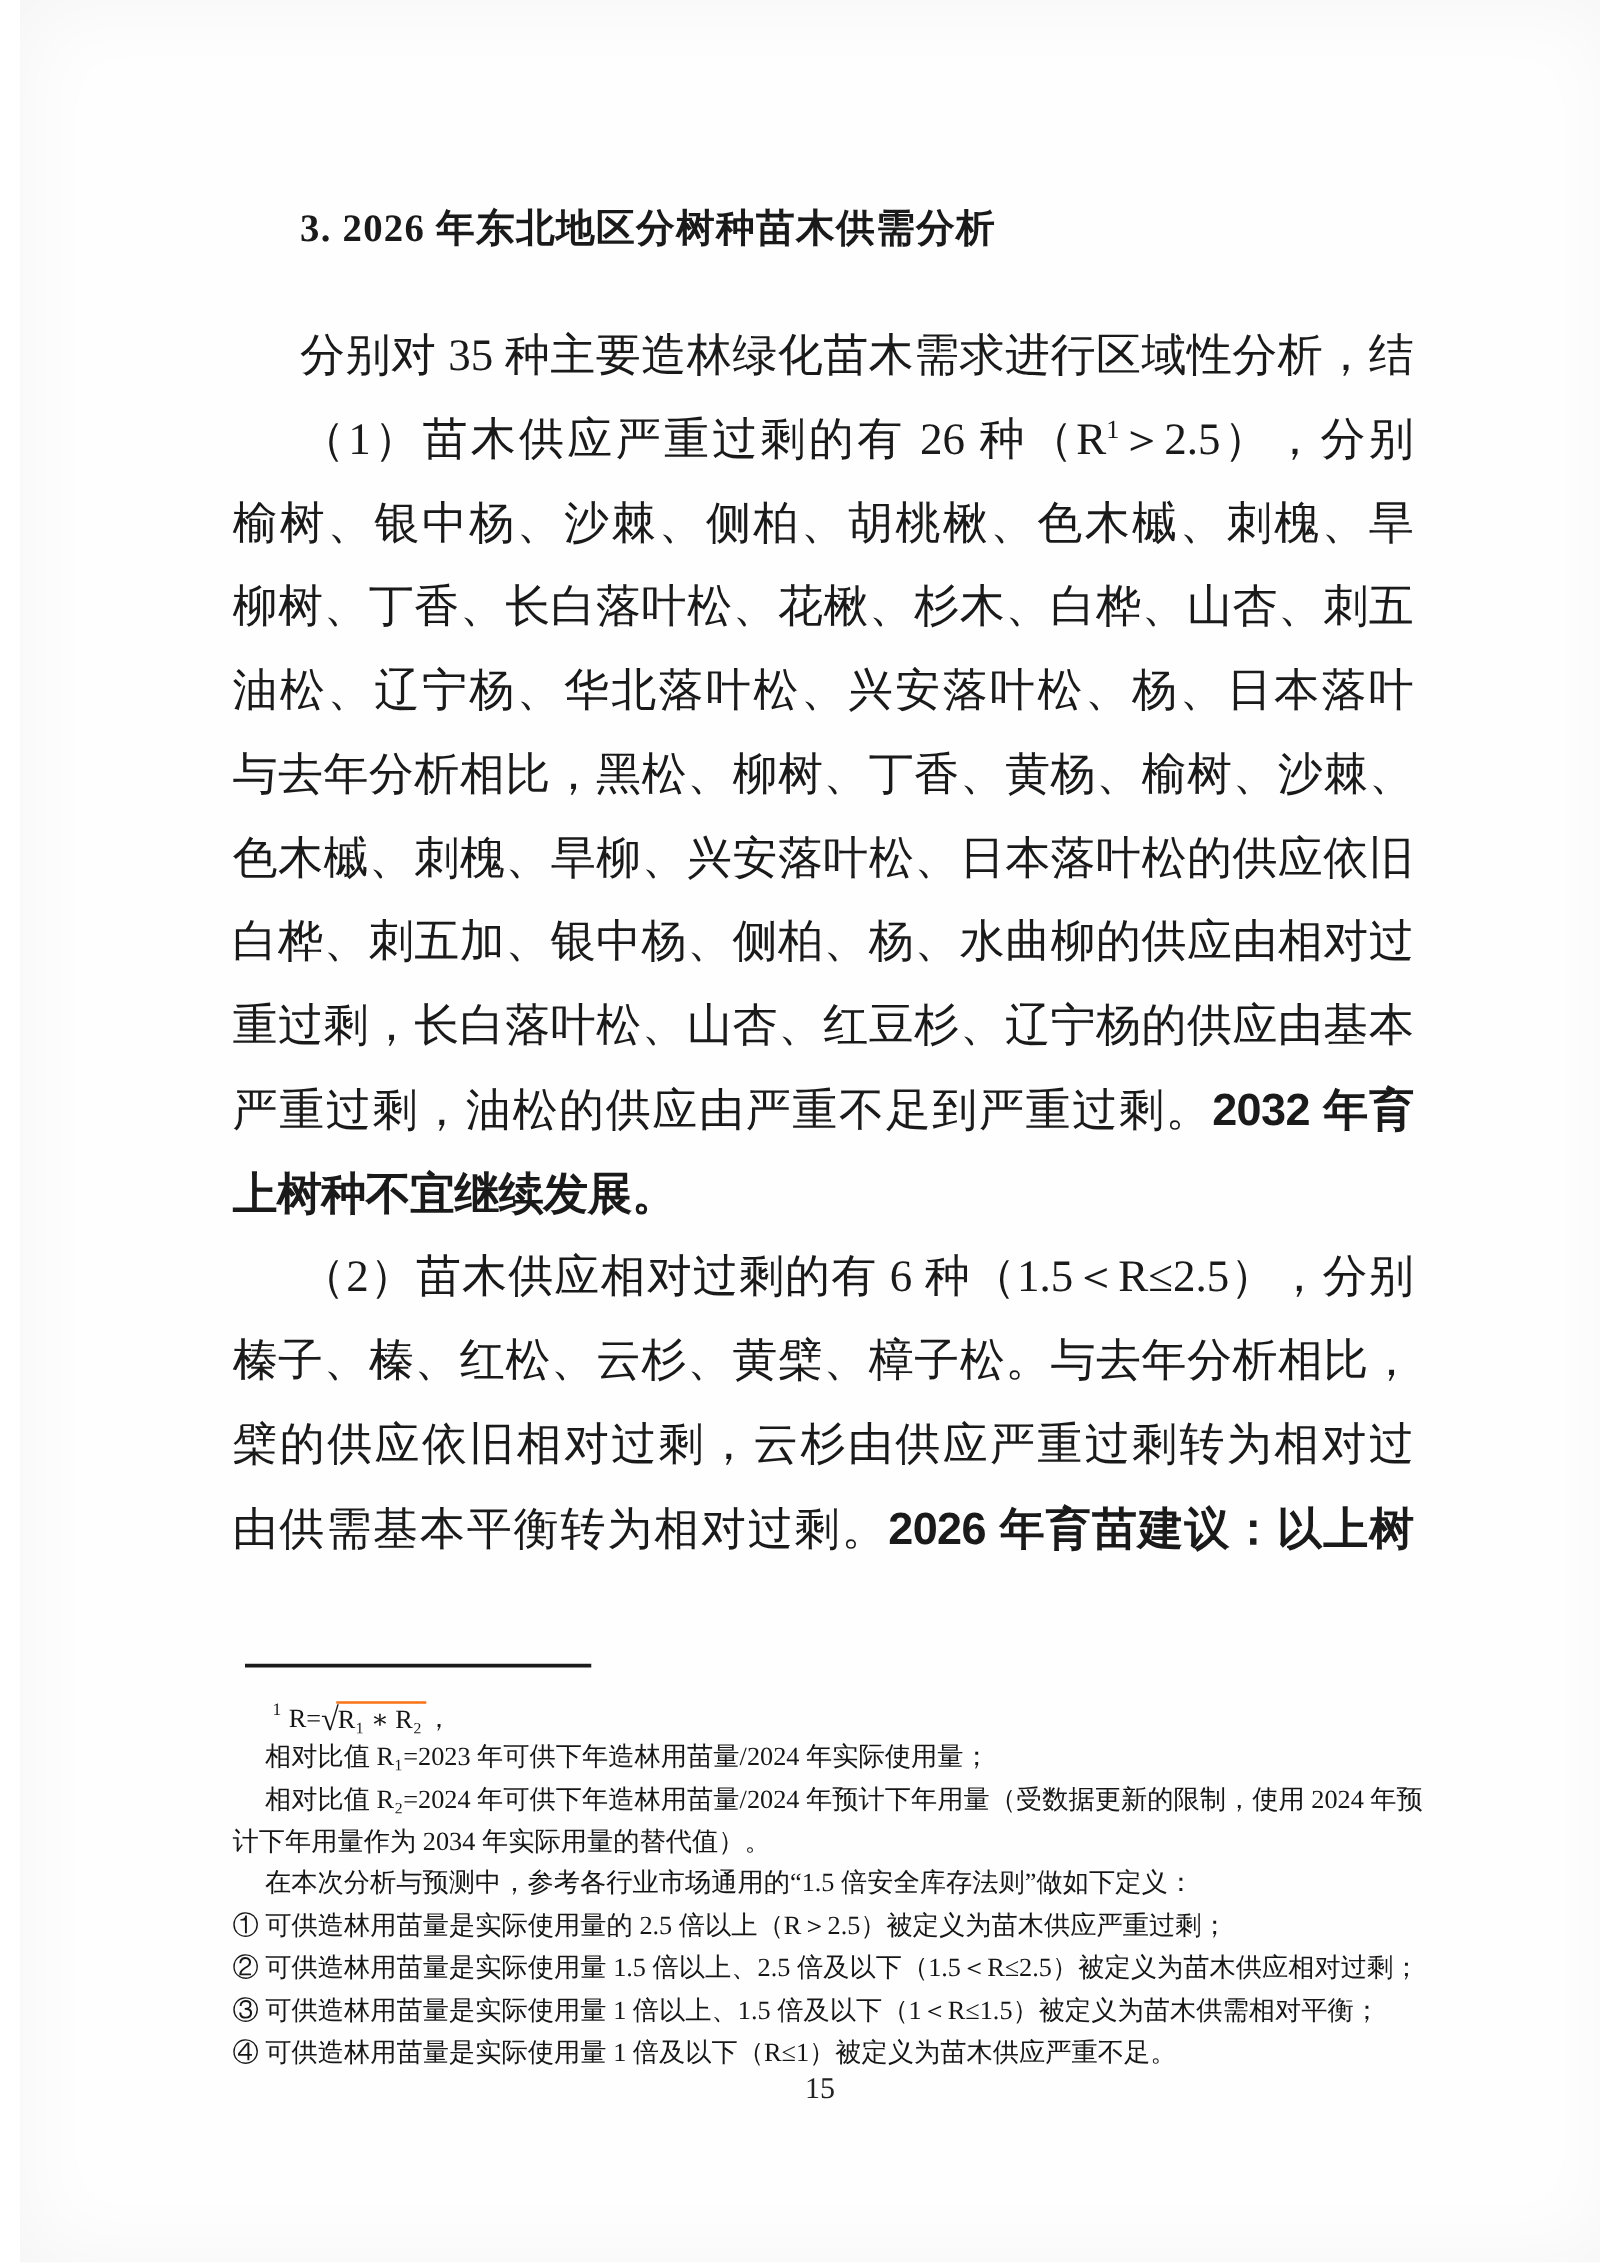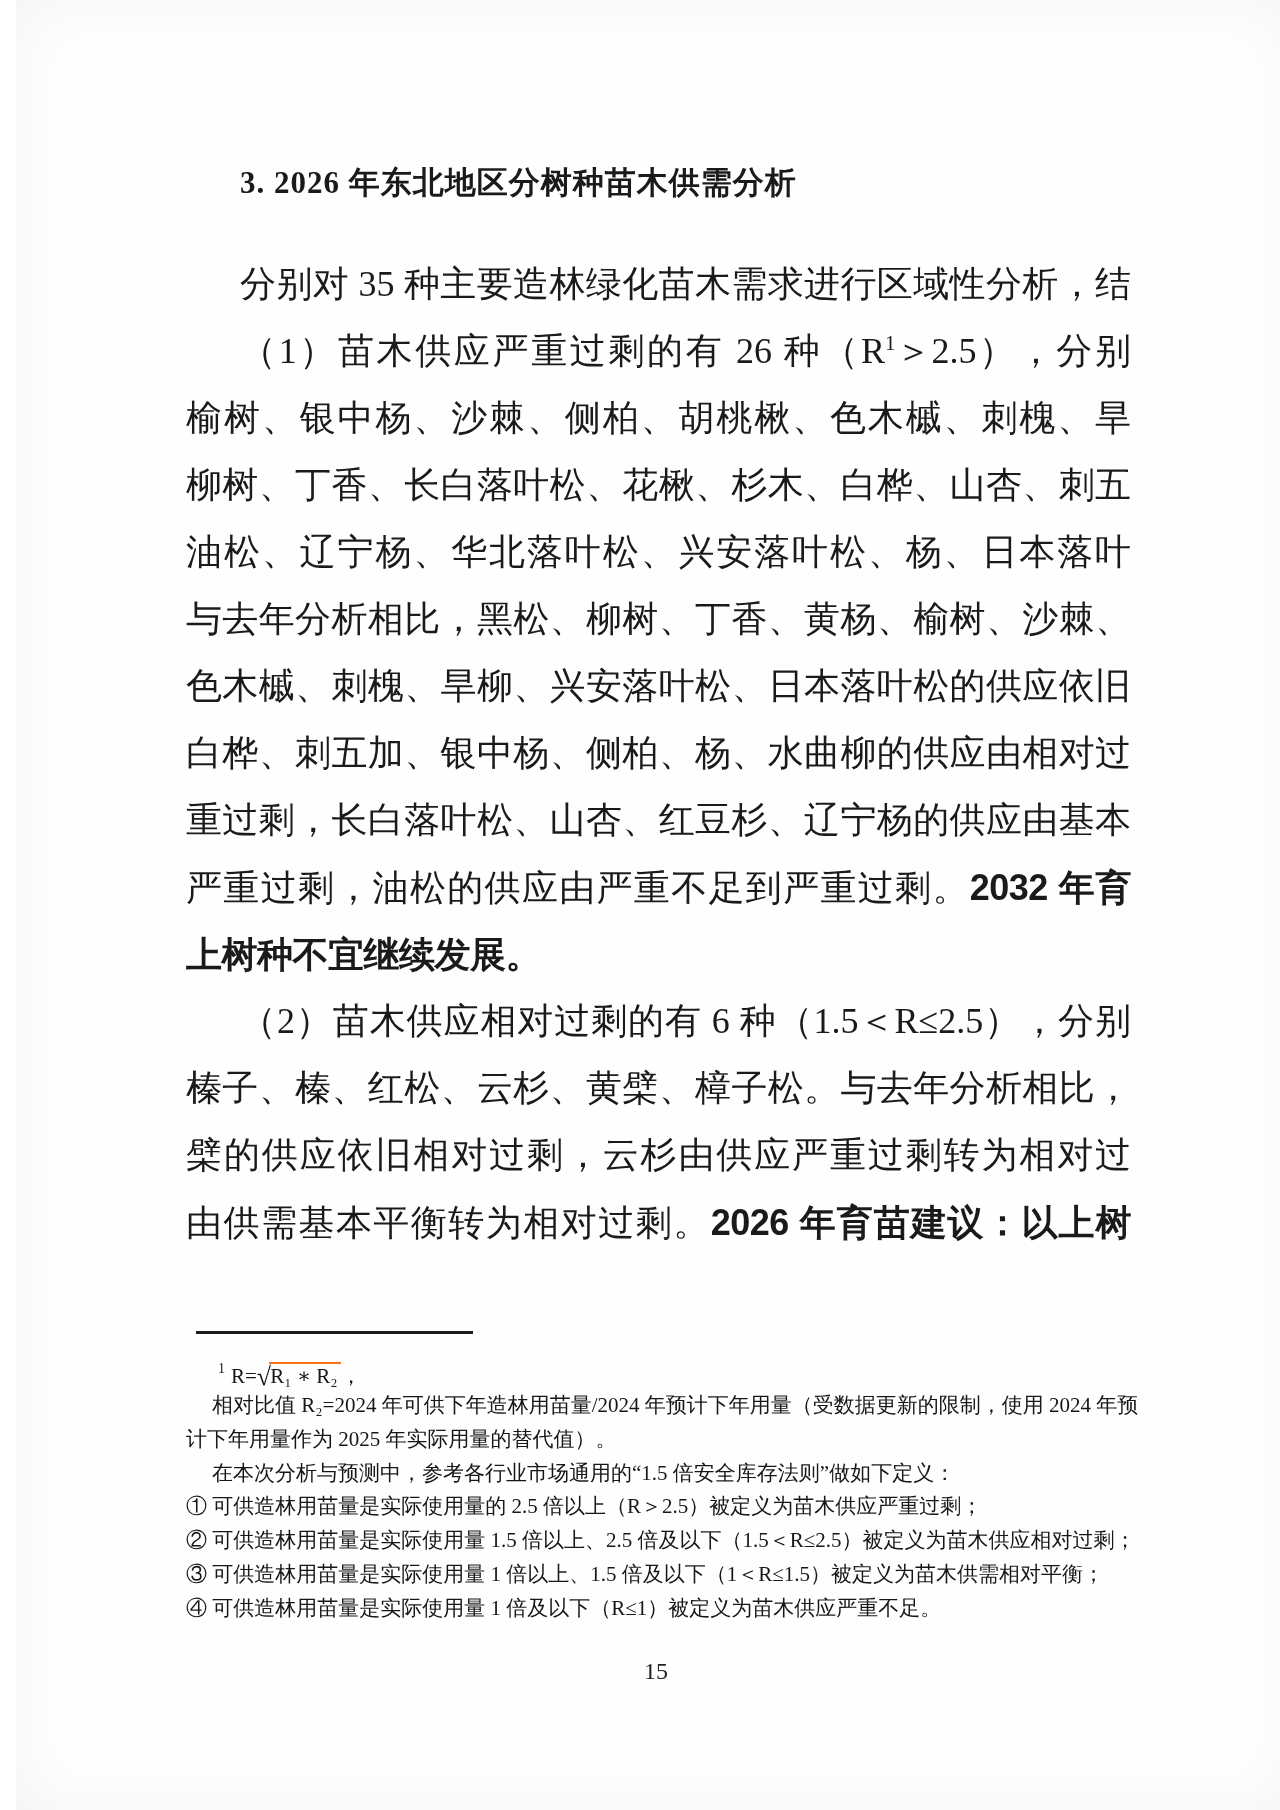--- a/index.html
+++ b/index.html
@@ -102,22 +102,23 @@
         <div class="line j"><span>檗的供应依旧相对过剩，云杉由供应严重过剩转为相对过剩，樟子松</span></div>
         <div class="line j"><span>由供需基本平衡转为相对过剩。</span><span class="em">2026 年育苗建议：以上树种可以谨</span></div>
       </div>
     </div>
 
   <div class="fn-sep"></div>
 
   <div class="footnote">
     <div class="fn-formula"><sup>1</sup><span>R=</span><span class="sqrt">√</span><span class="rad">R₁ ∗ R₂</span><span>，</span></div>
     <div id="fn-lines">
+        <div class="fn-line ind">相对比值 R₁=2023 年可供下年造林用苗量/2024 年实际使用量；</div>
         <div class="fn-line ind">相对比值 R₂=2024 年可供下年造林用苗量/2024 年预计下年用量（受数据更新的限制，使用 2024 年预</div>
-        <div class="fn-line">计下年用量作为 2025 年实际用量的替代值）。</div>
+        <div class="fn-line">计下年用量作为 2034 年实际用量的替代值）。</div>
         <div class="fn-line ind">在本次分析与预测中，参考各行业市场通用的“1.5 倍安全库存法则”做如下定义：</div>
         <div class="fn-line">① 可供造林用苗量是实际使用量的 2.5 倍以上（R＞2.5）被定义为苗木供应严重过剩；</div>
         <div class="fn-line">② 可供造林用苗量是实际使用量 1.5 倍以上、2.5 倍及以下（1.5＜R≤2.5）被定义为苗木供应相对过剩；</div>
         <div class="fn-line">③ 可供造林用苗量是实际使用量 1 倍以上、1.5 倍及以下（1＜R≤1.5）被定义为苗木供需相对平衡；</div>
         <div class="fn-line">④ 可供造林用苗量是实际使用量 1 倍及以下（R≤1）被定义为苗木供应严重不足。</div>
       </div>
   </div>
 
   <div class="page-num">15</div>
 

